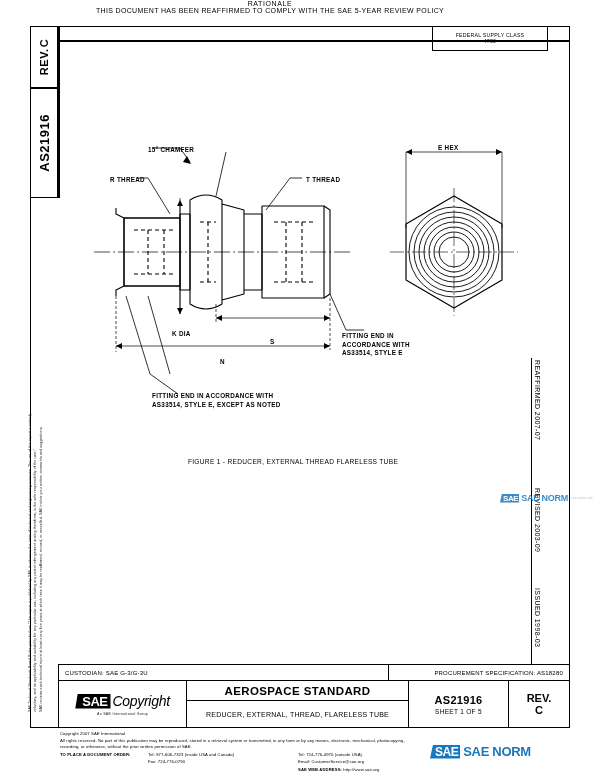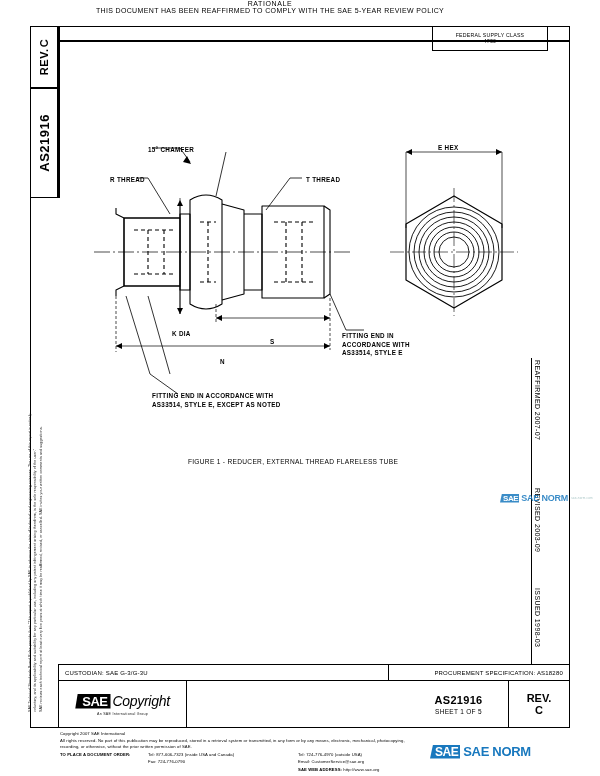--- a/index.html
+++ b/index.html
@@ -233,20 +233,24 @@
       <div id="tb-proc">PROCUREMENT SPECIFICATION: AS18280</div>
     </div>
     <div id="tb-row2">
       <div id="tb-logo">
         <div class="sae-logo">
           <span class="sae-mark">SAE</span>
           <span class="sae-word">Copyright</span>
         </div>
         <div class="sae-sub">An SAE International Group</div>
       </div>
+      <div id="tb-mid">
+        <div id="tb-mid-a" class="ctr">AEROSPACE STANDARD</div>
+        <div id="tb-mid-b" class="ctr">REDUCER, EXTERNAL, THREAD, FLARELESS TUBE</div>
+      </div>
       <div id="tb-doc" class="ctr">
         <span class="num">AS21916</span>
         <span class="sh">SHEET 1 OF 5</span>
       </div>
       <div id="tb-rev" class="ctr">
         <span class="a">REV.</span>
         <span class="b">C</span>
       </div>
     </div>
   </div>

